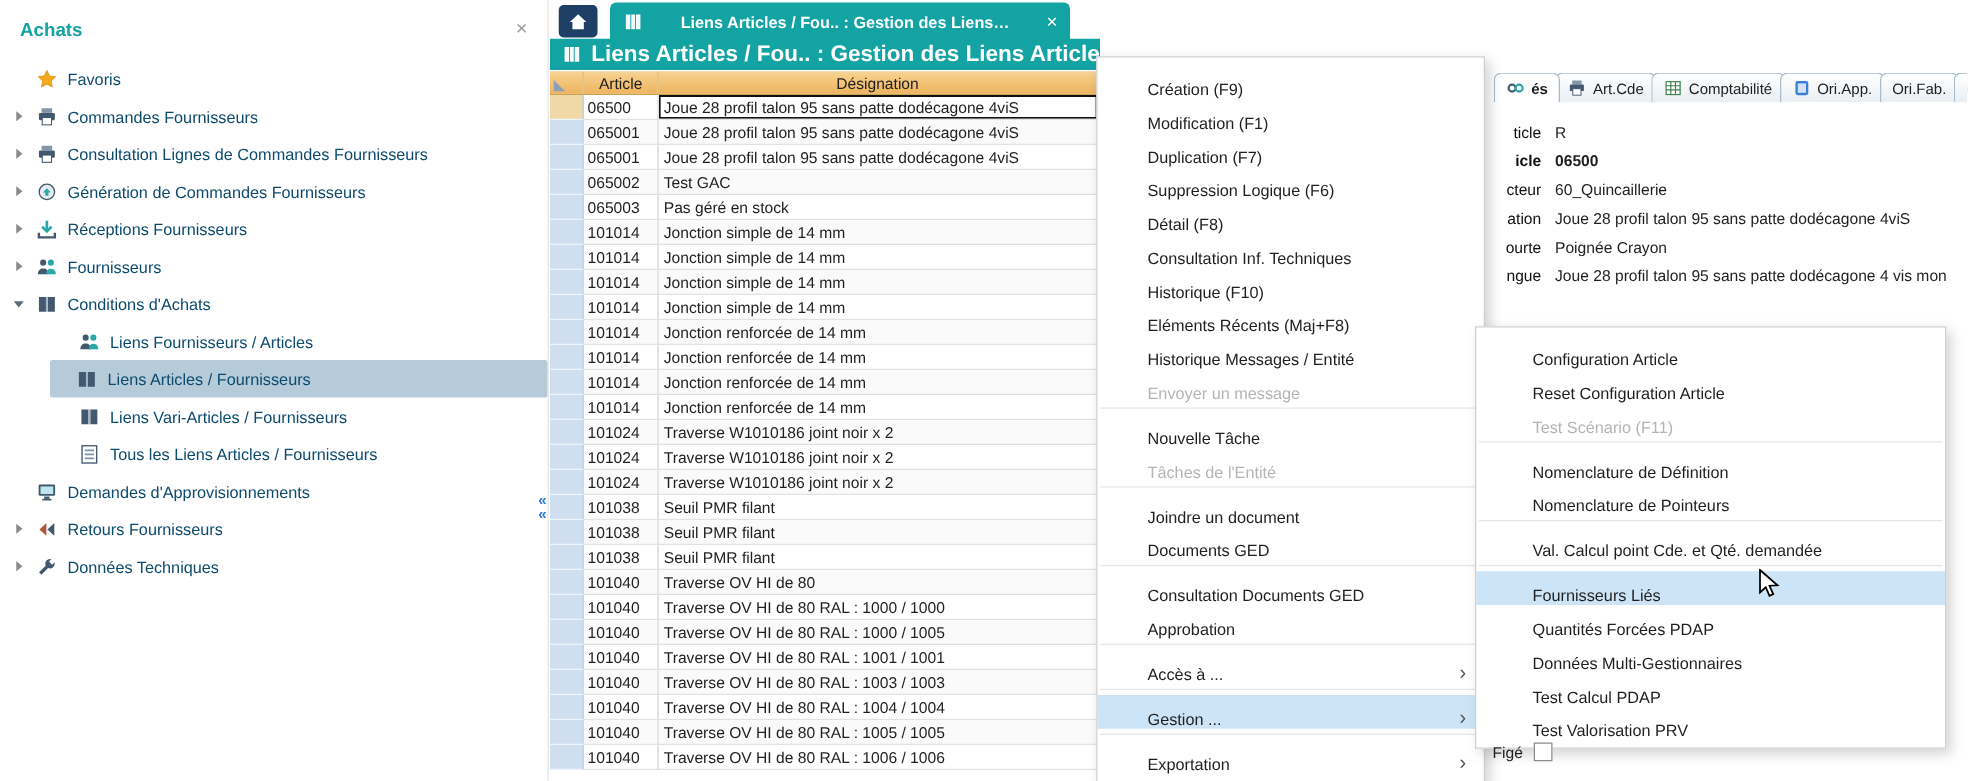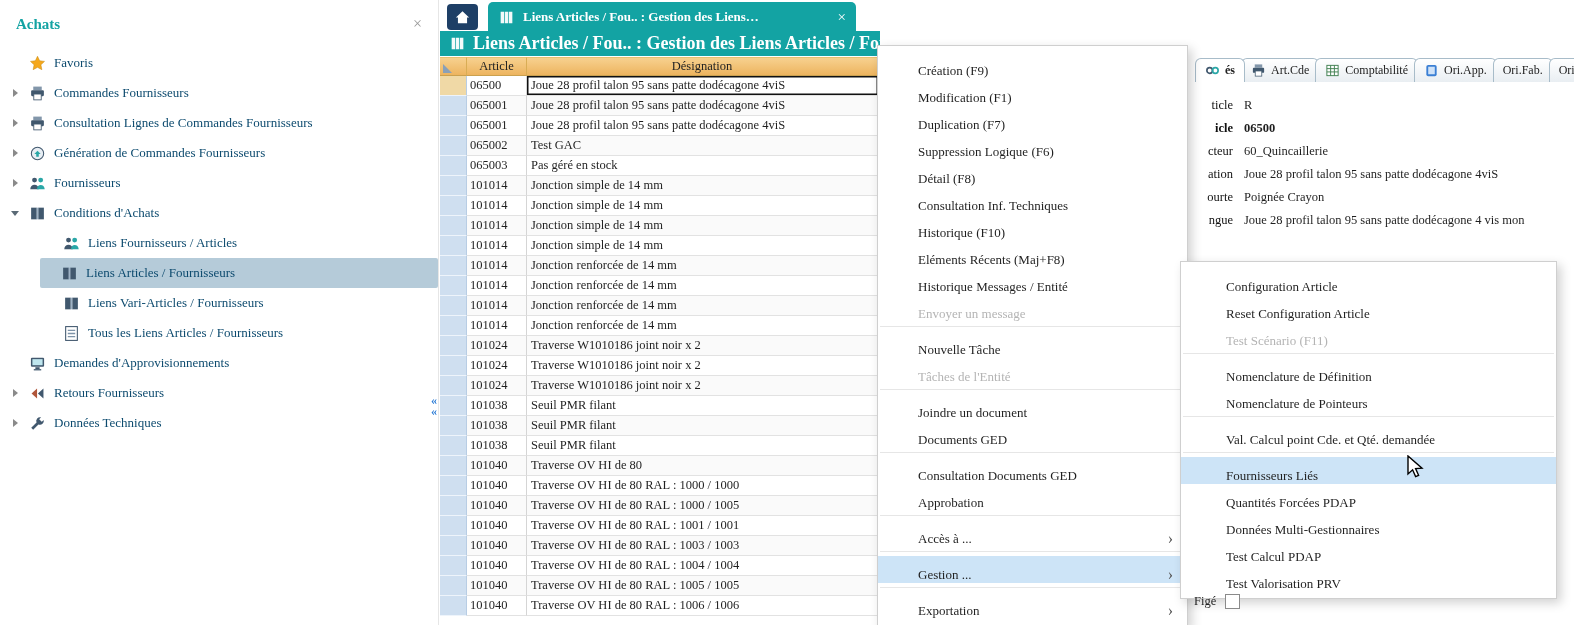--- a/index.html
+++ b/index.html
@@ -1,17 +1,17 @@
 <!DOCTYPE html>
 <html><head>
 <meta charset="utf-8">
 <style>
   html,body{margin:0;padding:0;background:#fff;}
   #app{position:relative;width:1574px;height:625px;overflow:hidden;background:#fff;
-       font-family:Liberation Serif, serif;color:#1f1f1f;}
+       font-family:Liberation Sans, sans-serif;color:#1f1f1f;}
 
   
   .sidebar{position:absolute;left:0;top:0;width:438px;height:625px;background:#fff;border-right:1px solid #e6e6e6;}
   .sidebar-header{height:48px;display:flex;align-items:center;padding:0 16px;}
   .sidebar-title{color:#13a3a3;font-weight:bold;font-size:15px;flex:1;}
   .sidebar-close{color:#9a9a9a;font-size:16px;cursor:default;}
   .sb-item{height:30px;display:flex;align-items:center;gap:8px;padding-left:10px;font-size:13px;color:#0c4a6e;white-space:nowrap;}
   .sb-item.lvl1{padding-left:44px;}
   .sb-item.selected{background:#b5cbd9;border-radius:2px;margin-left:40px;padding-left:2px;}
   .chev{width:11px;height:11px;position:relative;flex:none;}
@@ -21,21 +21,21 @@
   .ic svg{width:100%;height:100%;}
   .sb-label{overflow:hidden;text-overflow:clip;}
 
   
   .splitter{position:absolute;left:428px;top:388px;width:12px;height:36px;display:flex;flex-direction:column;align-items:center;justify-content:center;color:#2b7cd6;font-size:12px;font-weight:bold;line-height:11px;}
 
   
   .home-btn{position:absolute;left:447px;top:4px;width:31px;height:26px;background:#1e3f66;border-radius:4px;display:flex;align-items:center;justify-content:center;}
   .home-btn svg{width:17px;height:17px;}
   .doc-tab{position:absolute;left:488px;top:2px;width:368px;height:30px;background:#13a3a3;border-radius:5px 5px 0 0;display:flex;align-items:center;gap:8px;padding:0 10px;box-sizing:border-box;color:#fff;}
-  .doc-tab-title{font-weight:bold;font-size:13px;flex:1;white-space:nowrap;overflow:hidden;}
+  .doc-tab-title{font-weight:bold;font-size:13px;flex:1;white-space:nowrap;overflow:hidden;text-align:center;}
   .doc-tab-close{font-size:15px;color:#fff;}
   .title-bar{position:absolute;left:440px;top:31px;width:440px;height:25px;background:#13a3a3;color:#fff;display:flex;align-items:center;gap:7px;padding:0 9px;box-sizing:border-box;font-weight:bold;font-size:18px;white-space:nowrap;overflow:hidden;}
 
   
   .grid{position:absolute;left:440px;top:57px;width:438px;height:588px;overflow:hidden;font-size:12.5px;background:#fff;}
   .ghead{display:grid;grid-template-columns:27px 60px 1fr;height:19px;}
   .gh{background:linear-gradient(#f7d18f,#edb45f);border-right:1px solid #d9ad55;border-bottom:1px solid #caa14f;border-top:1px solid #e6c071;display:flex;align-items:center;justify-content:center;color:#222;position:relative;}
   .gh.sel-h::after{content:'';position:absolute;left:3px;bottom:2px;border-left:9px solid #8aa0b8;border-top:9px solid transparent;}
   .gr{display:grid;grid-template-columns:27px 60px 1fr;height:20px;}
   .gr:nth-child(even) .art,.gr:nth-child(even) .des{background:#fafafa;}
@@ -122,20 +122,31 @@
               <circle cx="8" cy="8" r="5.8" fill="#e8eef4" stroke="#41586e"></circle>
               <path d="M5 8.5l3-3.2 3 3.2H9.2V11H6.8V8.5z" fill="#2aa7a7"></path>
             </svg>
           </span>
           <span class="sb-label">Génération de Commandes Fournisseurs</span>
         </div>
         <div class="sb-item">
           <span class="chev right"></span>
           <span class="ic">
             <svg viewBox="0 0 16 16">
+              <path d="M8 1.5v7" stroke="#2aa7a7" stroke-width="2"></path>
+              <path d="M4.5 6L8 9.5 11.5 6" fill="none" stroke="#2aa7a7" stroke-width="2"></path>
+              <path d="M2 10.5V14h12v-3.5" fill="none" stroke="#41586e" stroke-width="1.8"></path>
+            </svg>
+          </span>
+          <span class="sb-label">Réceptions Fournisseurs</span>
+        </div>
+        <div class="sb-item">
+          <span class="chev right"></span>
+          <span class="ic">
+            <svg viewBox="0 0 16 16">
               <circle cx="5.2" cy="4.8" r="2.3" fill="#41586e"></circle>
               <path d="M1.2 13.5c0-2.8 1.8-4.3 4-4.3s4 1.5 4 4.3z" fill="#41586e"></path>
               <circle cx="11" cy="4.8" r="2.3" fill="#2aa7a7"></circle>
               <path d="M7.4 13.5c.3-2.6 1.7-4 3.6-4 2 0 3.6 1.4 3.8 4z" fill="#2aa7a7"></path>
             </svg>
           </span>
           <span class="sb-label">Fournisseurs</span>
         </div>
         <div class="sb-item">
           <span class="chev down"></span>

